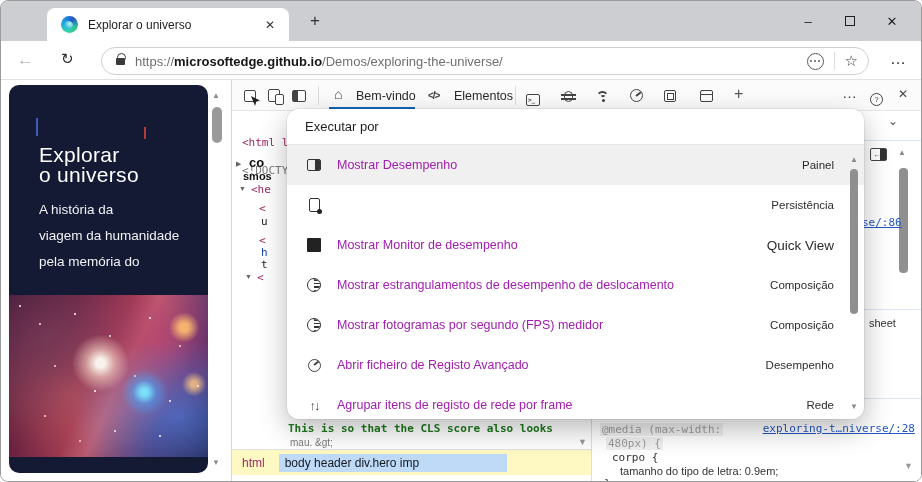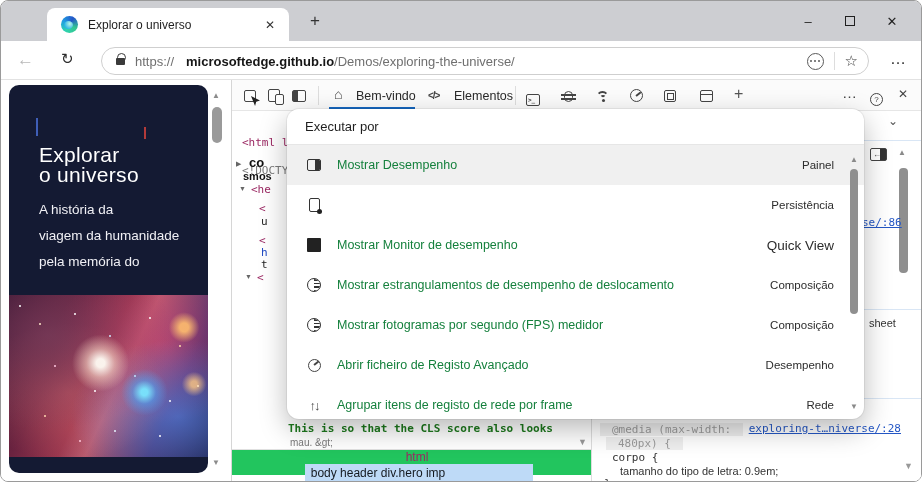--- a/index.html
+++ b/index.html
@@ -20,21 +20,21 @@
 
   
   .addressbar { position:absolute; left:0; top:40px; right:0; height:39px; background:#fff; border-bottom:1px solid #e2e2e2; }
   .nav-back { position:absolute; left:16px; top:9px; font-size:17px; color:#b8b8b8; }
   .nav-reload { position:absolute; left:60px; top:9px; font-size:15px; color:#2d2d2d; }
   .url-pill { position:absolute; left:100px; top:6px; width:768px; height:28px; border:1px solid #cfcfcf; border-radius:14px; background:#fff; display:flex; align-items:center; padding:0 10px 0 14px; }
   .lock { width:9px; height:7px; background:#3a3a3a; border-radius:1px; position:relative; margin-right:10px; flex:0 0 auto; }
   .lock::before { content:''; position:absolute; left:1px; top:-5px; width:7px; height:7px; border:1.5px solid #3a3a3a; border-radius:50%; }
   .url-text { font-size:13px; white-space:nowrap; overflow:hidden; flex:1; }
   .url-scheme,.url-path { color:#6f6f6f; }
-  .url-host { color:#161616; font-weight:bold;margin-left:12px; }
+  .url-host { color:#161616; font-weight:bold; }
   .pill-right { display:flex; align-items:center; gap:10px; }
   .perm-icon { width:17px; height:17px; border:1.5px solid #5a5a5a; border-radius:50%; position:relative; }
   .perm-icon::after { content:''; position:absolute; left:50%; top:50%; width:2px; height:2px; margin:-1px 0 0 -1px; border-radius:50%; background:#5a5a5a; box-shadow:-4px 0 0 #5a5a5a,4px 0 0 #5a5a5a; }
   .pill-div { width:1px; height:18px; background:#ddd; }
   .star { font-size:15px; color:#3c3c3c; }
   .more-dots { position:absolute; right:14px; top:9px; font-size:16px; color:#2d2d2d; letter-spacing:1px; }
 
   
   .viewport { position:absolute; left:0; top:79px; width:230px; bottom:0; background:#fff; }
   .page-card { position:absolute; left:8px; top:5px; width:199px; height:388px; background:#141a33; border-radius:10px; overflow:hidden; }
@@ -97,46 +97,46 @@
   .storage-icon::before { content:''; position:absolute; left:0; right:0; top:2.5px; height:1.5px; background:#444; }
   .plus-glyph { font-size:16px; color:#555; }
   .help-icon { width:13px; height:13px; border:1.5px solid #444; border-radius:50%; font-size:8px; color:#444; text-align:center; line-height:11px; }
 
   
   .frag { position:absolute; font-family:"DejaVu Sans Mono",monospace; font-size:11px; white-space:nowrap; }
   .c-gray { color:#7a7a7a; } .c-tag { color:#9b2963; } .c-blue { color:#1b46c2; } .c-dark { color:#222; }
   .c-bold { font-weight:bold; color:#111; font-family:"Liberation Sans",sans-serif; }
   .c-green { color:#1e7a1e; }
   .tri { color:#666; font-size:7px; font-family:"Liberation Sans",sans-serif; }
-  .breadcrumb { position:absolute; left:0; top:369px; width:360px; height:26px; border-top:1px solid #e0e0e0; background:#22c55e; display:flex; align-items:center;flex-direction:column; }
+  .breadcrumb { position:absolute; left:0; top:369px; width:360px; height:26px; border-top:1px solid #e0e0e0; background:#fef9c3; display:flex; align-items:center; }
   .bc-root { font-size:12px; color:#9b2963; margin-left:10px; }
   .bc-sel { margin-left:14px; background:#bedaf7; font-size:12px; color:#14191f; padding:2px 88px 2px 6px; white-space:nowrap; }
 
   
   .chev { position:absolute; font-size:12px; color:#555; }
   .dock-r-icon { position:absolute; width:17px; height:13px; border:1.5px solid #444; border-radius:2px; font-size:8px; color:#444; line-height:11px; padding-left:2px; }
   .dock-r-icon::after { content:''; position:absolute; right:0; top:0; bottom:0; width:6px; background:#333; }
   .st-scroll-thumb { position:absolute; width:9px; border-radius:4px; background:#8f8f8f; }
   .st-link { position:absolute; font-family:"DejaVu Sans Mono",monospace; font-size:11px; color:#2457c5; text-decoration:underline; white-space:nowrap; }
   .st-div { position:absolute; height:1px; background:#d9e6f5; }
   .st-txt { position:absolute; font-size:11px; color:#333; white-space:nowrap; }
 
   
   .css-block { position:absolute; left:359px; top:339px; right:0; bottom:0; border-left:1px solid #ddd; background:#fff; font-family:"DejaVu Sans Mono",monospace; font-size:11px; }
   .css-line { position:absolute; white-space:nowrap; }
-  .css-muted { color:#9a9a9a; background:#efefef; padding:0 12px; }
+  .css-muted { color:#9a9a9a; background:#efefef; padding:0 2px; }
   .css-plain { color:#333; }
 
   
   .cmd { position:absolute; left:55px; top:29px; width:577px; height:310px; background:#fff; border-radius:12px; box-shadow:0 10px 28px rgba(0,0,0,.28), 0 0 0 1px rgba(0,0,0,.06); overflow:hidden; z-index:5; }
   .cmd-head { height:36px; display:flex; align-items:center; padding-left:18px; font-size:13px; color:#1f1f1f; border-bottom:1px solid #e6e6e6; }
   .cmd-row { height:40px; display:flex; align-items:center; padding:0 30px 0 18px; }
   .cmd-row.hl { background:#f0f0f0; }
   .cmd-ic { width:18px; margin-right:14px; flex:0 0 auto; display:flex; justify-content:center; }
-  .cmd-label { font-size:12.5px; color:#15803d; white-space:nowrap; overflow:hidden; }
+  .cmd-label { font-size:12.5px; color:#a21caf; white-space:nowrap; overflow:hidden; }
   .cmd-cat { margin-left:auto; font-size:11.5px; color:#2c2c2c; white-space:nowrap; padding-left:12px; }
   .cmd-cat.lg { font-size:13.5px; }
   .panel-icon { width:14px; height:12px; border:1.5px solid #333; border-radius:2px; }
   .panel-icon::after { content:''; position:absolute; right:0; top:0; bottom:0; width:5px; background:#333; border-radius:0 1px 1px 0; }
   .file-icon { width:11px; height:14px; border:1.5px solid #333; border-radius:2px; }
   .file-icon::after { content:''; position:absolute; right:-3px; bottom:-3px; width:5px; height:5px; background:#222; border-radius:50%; }
   .square-icon { width:14px; height:14px; background:#222; border-radius:1px; }
   .contrast-icon { width:14px; height:14px; border:1.5px solid #333; border-radius:50%; overflow:hidden; }
   .contrast-icon::after { content:''; position:absolute; right:0; top:0; bottom:0; width:50%; background:repeating-linear-gradient(0deg,#333 0 1.5px,transparent 1.5px 3.5px); }
   .sort-glyph { font-size:13px; color:#444; letter-spacing:-2px; }
@@ -257,21 +257,21 @@
       <span class="chev" style="left:666px; top:68px; font-size:8px; color:#8a8a8a;">▲</span>
       <span class="st-scroll-thumb" style="left:667px; top:88px; height:105px;"></span>
       <span class="st-link" style="left:630px; top:136px;">se/:86</span>
       <span class="st-div" style="left:630px; right:0; top:229px;"></span>
       <span class="st-txt" style="left:637px; top:237px;">sheet</span>
       <span class="st-div" style="left:630px; right:0; top:318px;"></span>
     </div>
 
     <div class="css-block">
       <span class="css-line" style="left:8px; top:4px;"><span class="css-muted">@media (max-width:</span></span>
-      <span class="css-line st-link" style="right:20px; top:3px; position:absolute;">exploring-t…niverse/:28</span>
+      <span class="css-line st-link" style="right:6px; top:3px; position:absolute;">exploring-t…niverse/:28</span>
       <span class="css-line" style="left:14px; top:18px;"><span class="css-muted">480px) {</span></span>
       <span class="css-line css-plain" style="left:20px; top:32px;">corpo {</span>
       <span class="css-line css-plain" style="left:28px; top:46px; font-family:'Liberation Sans',sans-serif;">tamanho do tipo de letra: 0.9em;</span>
       <span class="css-line css-plain" style="left:12px; top:58px;">}</span>
       <span class="css-line tri" style="left:312px; top:42px; font-size:9px; color:#999;">▼</span>
     </div>
 
     <div class="cmd">
       <div class="cmd-head">Executar por</div>
 

